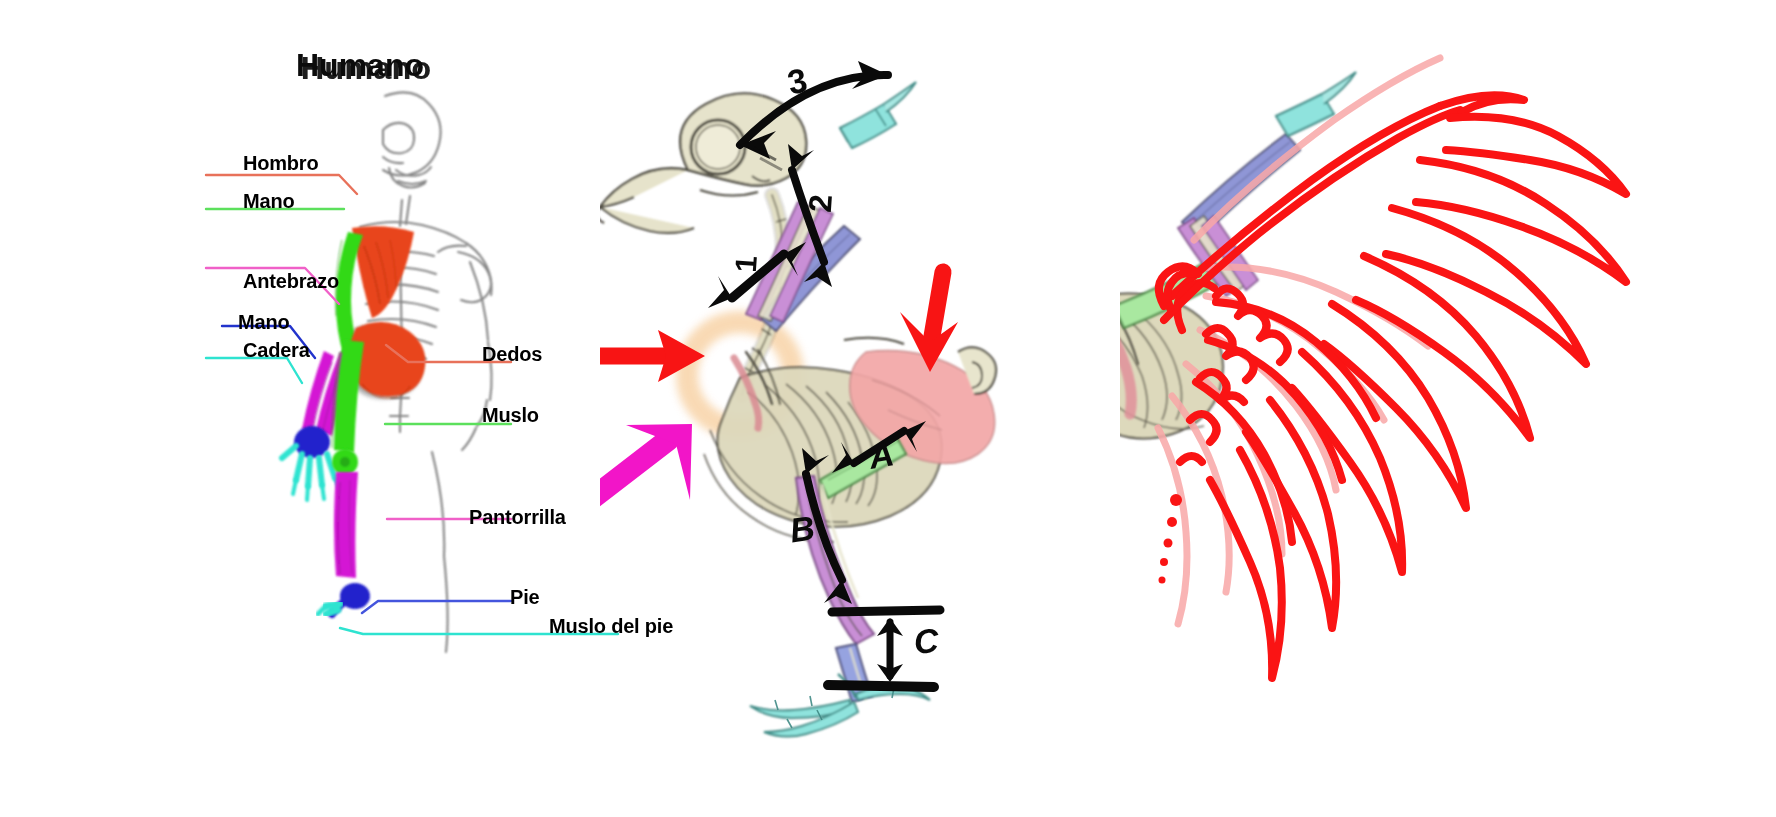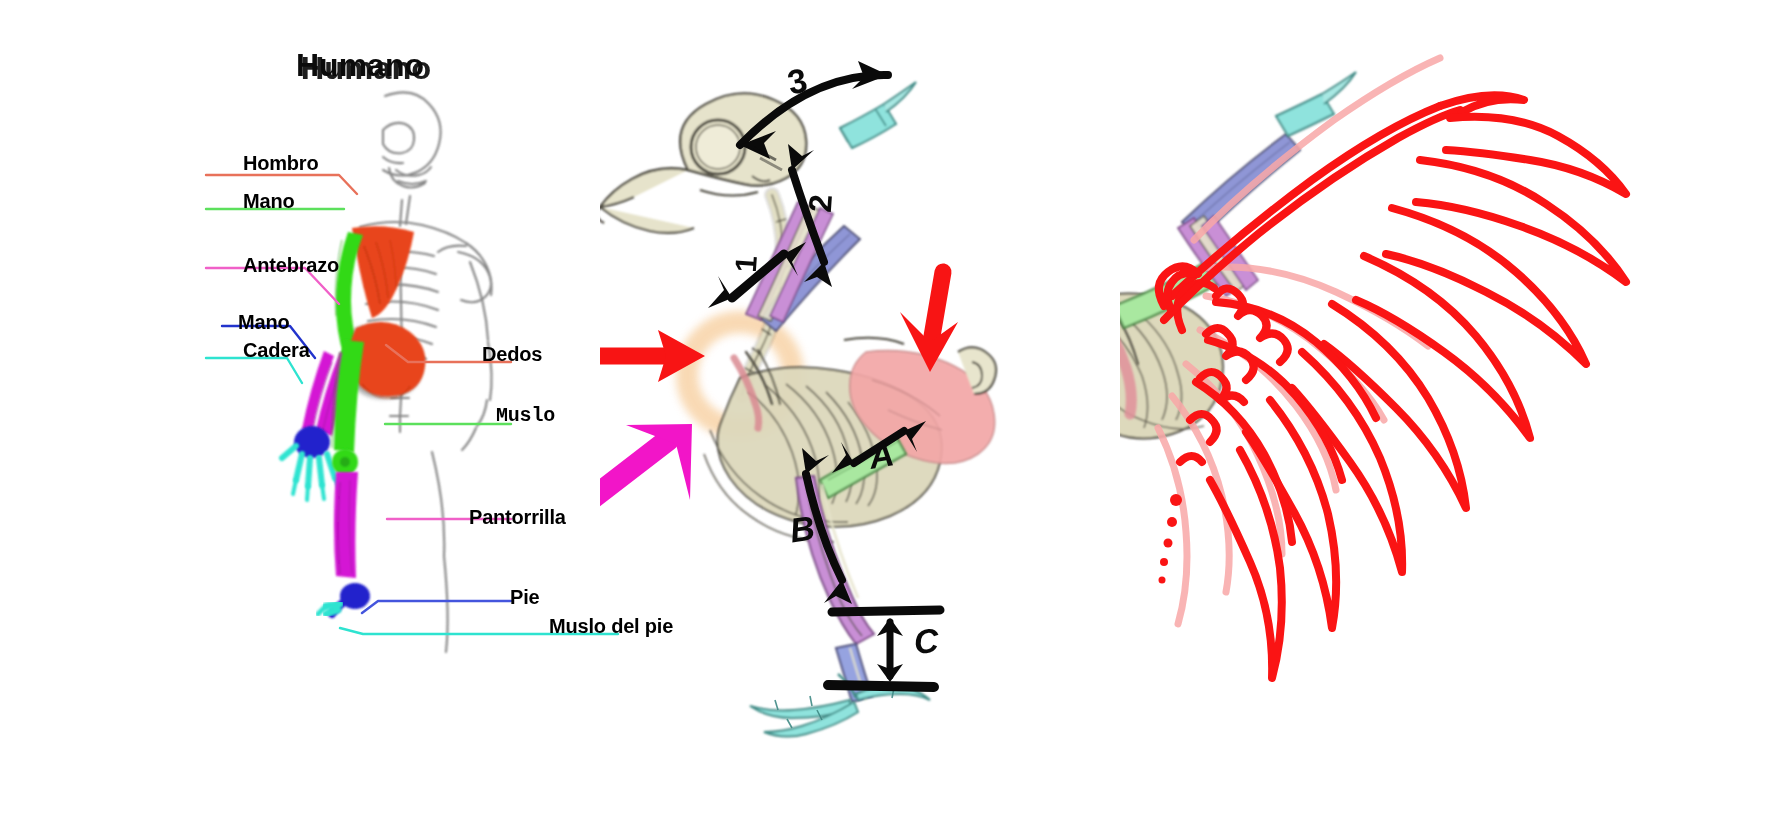--- a/index.html
+++ b/index.html
@@ -209,25 +209,25 @@
         <path d="M511 362 L408 362 L386 345" stroke="#e8715a"></path>
         <path d="M511 424 L385 424" stroke="#5ce05c"></path>
         <path d="M511 519 L387 519" stroke="#f060c8"></path>
         <path d="M511 601 L378 601 L362 613" stroke="#4455dd"></path>
         <path d="M618 634 L390 634 L363 634 L340 628" stroke="#2ee3d0"></path>
       </g>
     </svg>
 
     <span class="lbl lbl-human" style="left:206px;top:152px;">Hombro</span>
     <span class="lbl lbl-human" style="left:206px;top:190px;">Mano</span>
-    <span class="lbl lbl-human" style="left:206px;top:254px;">Antebrazo</span>
+    <span class="lbl lbl-human" style="left:206px;top:270px;">Antebrazo</span>
     <span class="lbl lbl-human" style="left:201px;top:311px;">Mano</span>
     <span class="lbl lbl-human" style="left:206px;top:339px;">Cadera</span>
     <span class="lbl lbl-human" style="left:445px;top:343px;">Dedos</span>
-    <span class="lbl lbl-human" style="left:459px;top:404px;font-family:Liberation Mono, monospace;">Muslo</span>
+    <span class="lbl lbl-human" style="left:445px;top:404px;">Muslo</span>
     <span class="lbl lbl-human" style="left:432px;top:506px;">Pantorrilla</span>
     <span class="lbl lbl-human" style="left:473px;top:586px;text-align:center;">Pie</span>
     <span class="lbl lbl-human" style="left:512px;top:615px;">Muslo del pie</span>
   </div>
 
   <div class="abs" style="left:600px;top:0;width:600px;height:817px;">
 
     <svg class="abs" style="left:0;top:0;" width="600" height="817" viewBox="0 0 600 817">
       <defs>
         <filter id="bblur" x="-20%" y="-20%" width="140%" height="140%">

